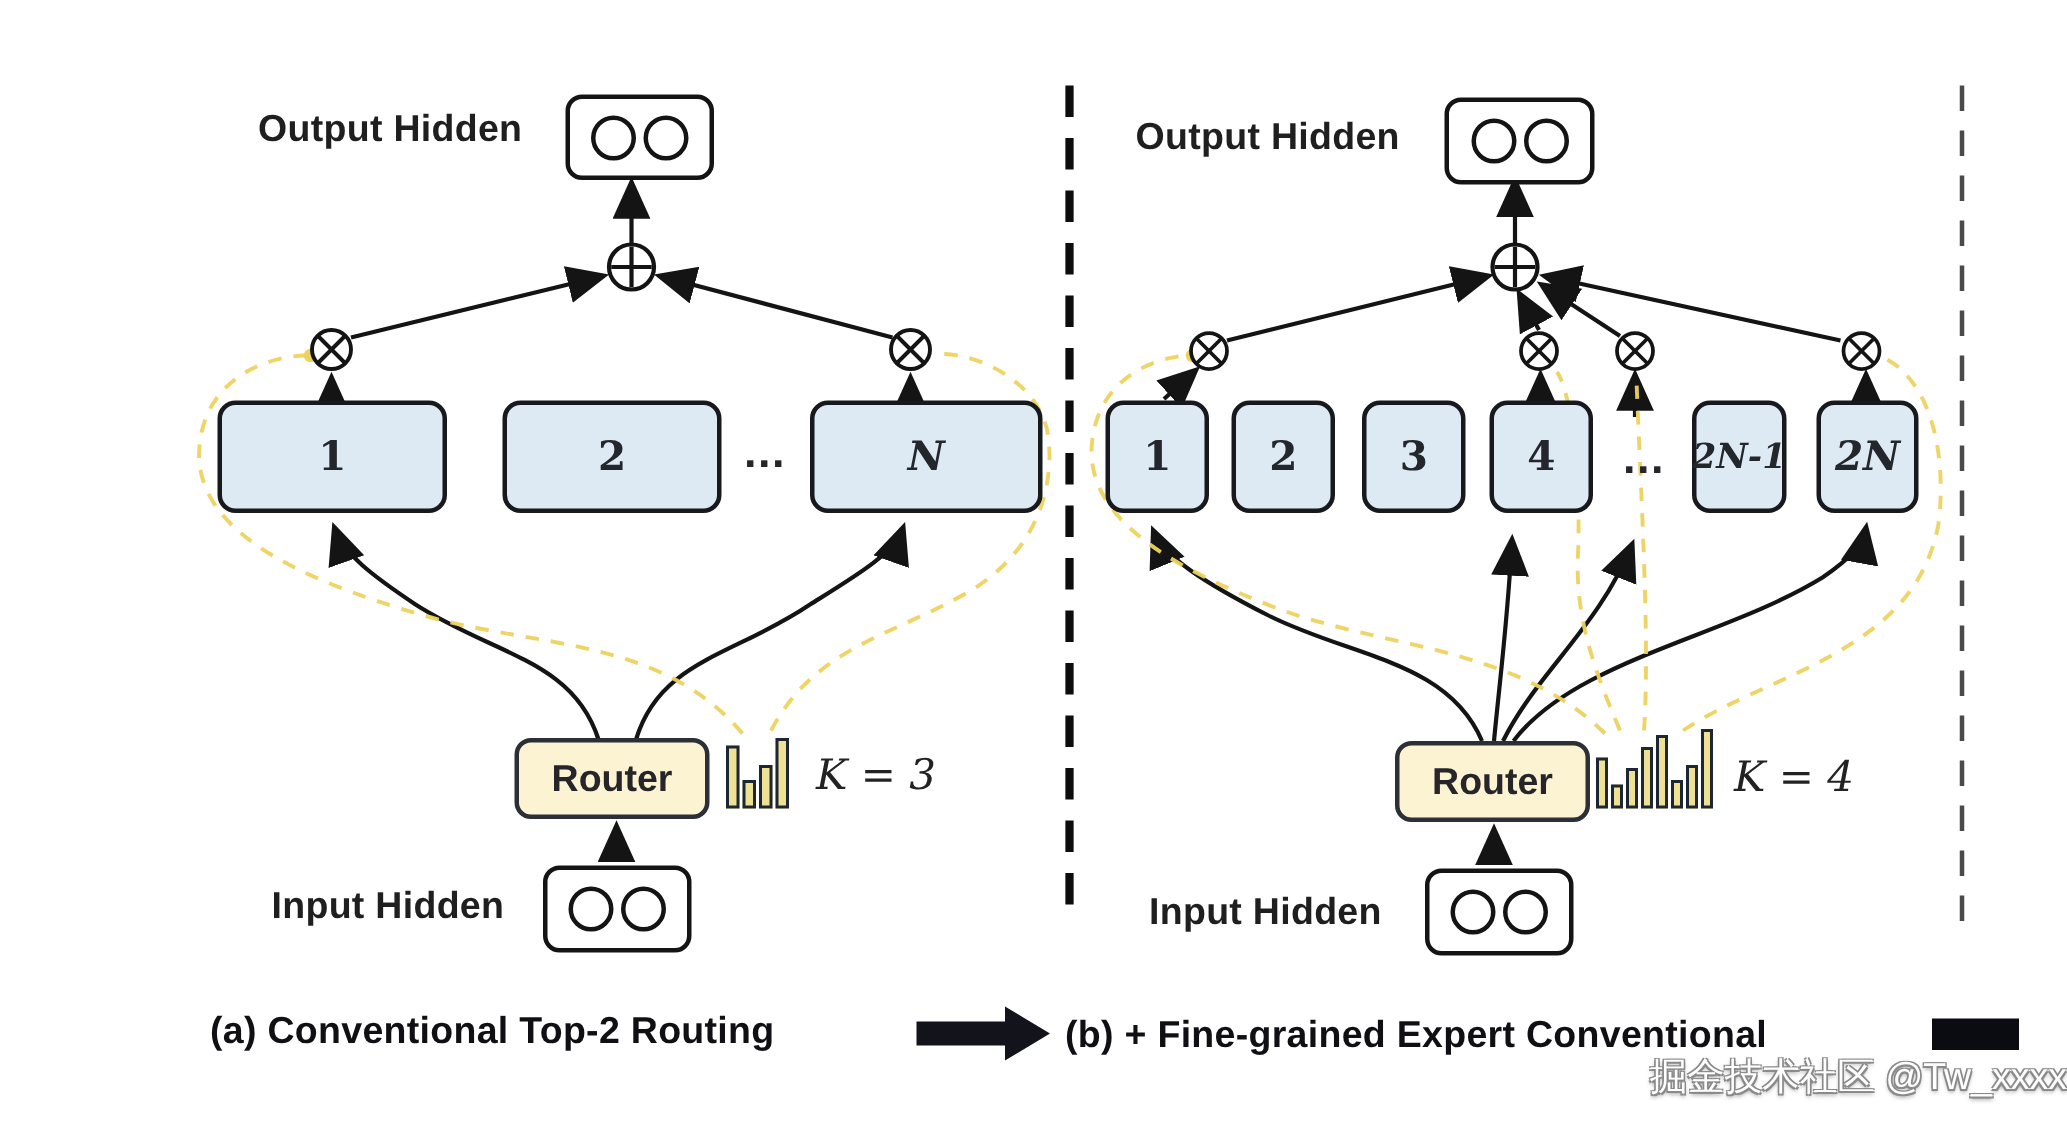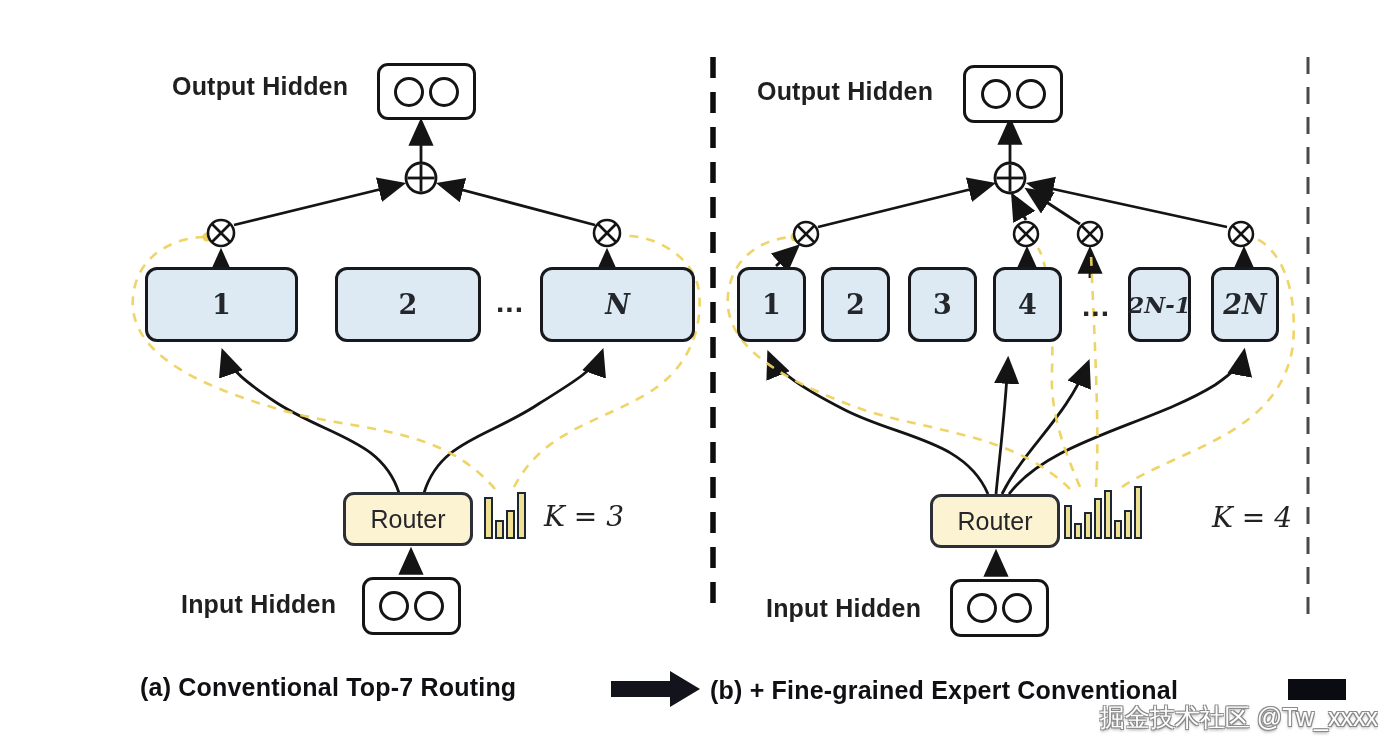--- a/index.html
+++ b/index.html
@@ -14,21 +14,21 @@
   .state-dot{width:30px;height:30px;border:3px solid #141414;border-radius:50%;background:#fff;box-sizing:border-box;}
 
   .expert{position:absolute;top:267px;height:75px;background:#dde9f3;border:3px solid #17191c;
           border-radius:12px;display:flex;align-items:center;justify-content:center;box-sizing:border-box;}
   .expert .lbl{font-family:"DejaVu Serif",serif;font-weight:700;font-size:27px;color:#23262b;white-space:nowrap;}
   .expert .lbl.math{font-style:italic;}
   .expert .lbl.small{font-size:23px;}
 
   .router{background:#fcf3d2;border:3px solid #2c2f36;border-radius:11px;
           display:flex;align-items:center;justify-content:center;
-          font-size:25px;font-weight:400;color:#26262a;box-sizing:border-box;}
+          font-size:25px;font-weight:700;color:#26262a;box-sizing:border-box;}
 
   .dots{font-size:30px;font-weight:700;color:#26262a;letter-spacing:1px;}
 
   .klabel{font-family:"DejaVu Serif",serif;font-style:italic;font-size:28px;color:#222;white-space:nowrap;}
 
   .barchart{display:flex;align-items:flex-end;}
   .bar{background:#efe193;border:2px solid #1d2633;box-sizing:border-box;}
 
   .caption{font-size:25px;font-weight:700;color:#101014;white-space:nowrap;letter-spacing:.2px;}
 
@@ -166,21 +166,21 @@
         <div class="bar" style="width: 9px; height: 47px; background: rgb(239, 225, 147);"></div>
       </div>
     <div class="abs klabel" style="left:544px;top:500px">K = 3</div>
 
     <div class="abs hid-label" style="left:181px;top:590px">Input Hidden</div>
     <div class="abs state-box" style="left:362px;top:577px;width:93px;height:52px">
       <div class="state-dot"></div>
       <div class="state-dot"></div>
     </div>
 
-    <div class="abs caption" style="left:140px;top:673px">(a) Conventional Top-7 Routing</div>
+    <div class="abs caption" style="left:140px;top:673px">(a) Conventional Top-2 Routing</div>
   </div>
 
   <div>
     <div class="abs hid-label" style="left:757px;top:77px">Output Hidden</div>
     <div class="abs state-box" style="left:963px;top:65px;width:94px;height:52px">
       <div class="state-dot"></div>
       <div class="state-dot"></div>
     </div>
 
     <div id="experts-b">
@@ -209,21 +209,21 @@
     <div id="bars-b" class="abs barchart" style="left:1064px;top:486px;width:84px;height:53px;gap:2px">
         <div class="bar" style="width: 8px; height: 34px; background: rgb(239, 225, 147);"></div>
         <div class="bar" style="width: 8px; height: 16px; background: rgb(239, 225, 147);"></div>
         <div class="bar" style="width: 8px; height: 27px; background: rgb(239, 225, 147);"></div>
         <div class="bar" style="width: 8px; height: 41px; background: rgb(239, 225, 147);"></div>
         <div class="bar" style="width: 8px; height: 49px; background: rgb(239, 225, 147);"></div>
         <div class="bar" style="width: 8px; height: 19px; background: rgb(239, 225, 147);"></div>
         <div class="bar" style="width: 8px; height: 29px; background: rgb(239, 225, 147);"></div>
         <div class="bar" style="width: 8px; height: 53px; background: rgb(239, 225, 147);"></div>
       </div>
-    <div class="abs klabel" style="left:1212px;top:501px">K = 4</div>
+    <div class="abs klabel" style="left:1156px;top:501px">K = 4</div>
 
     <div class="abs hid-label" style="left:766px;top:594px">Input Hidden</div>
     <div class="abs state-box" style="left:950px;top:579px;width:93px;height:52px">
       <div class="state-dot"></div>
       <div class="state-dot"></div>
     </div>
 
     <div class="abs caption" style="left:710px;top:676px">(b) + Fine-grained Expert Conventional</div>
   </div>
 

